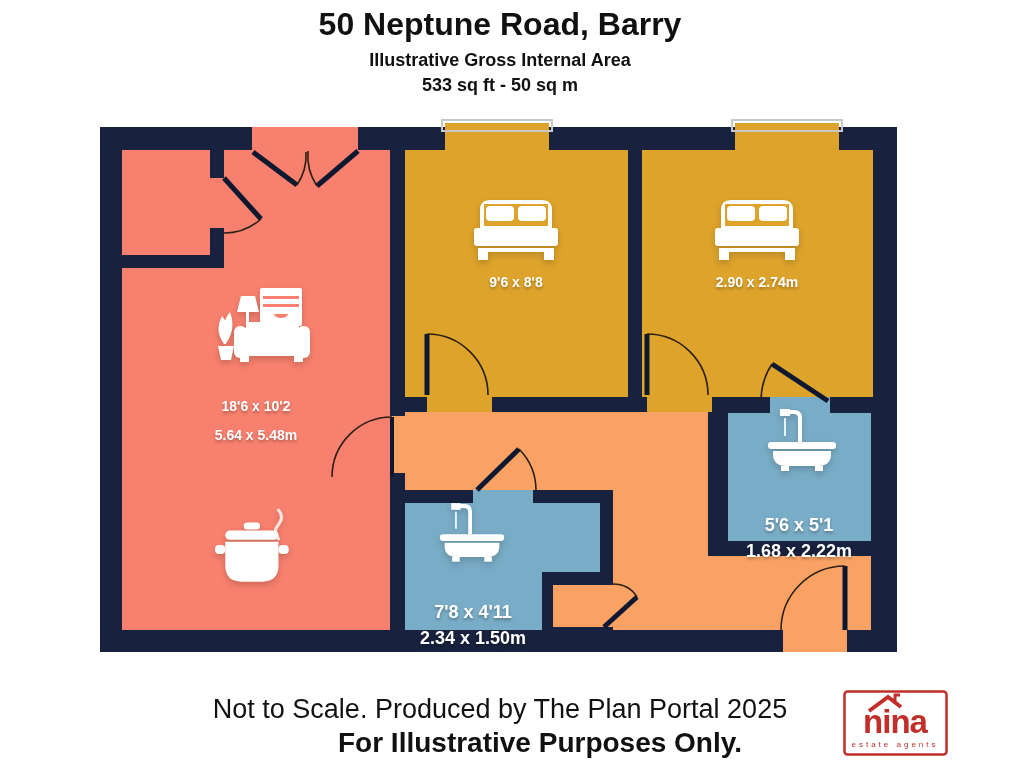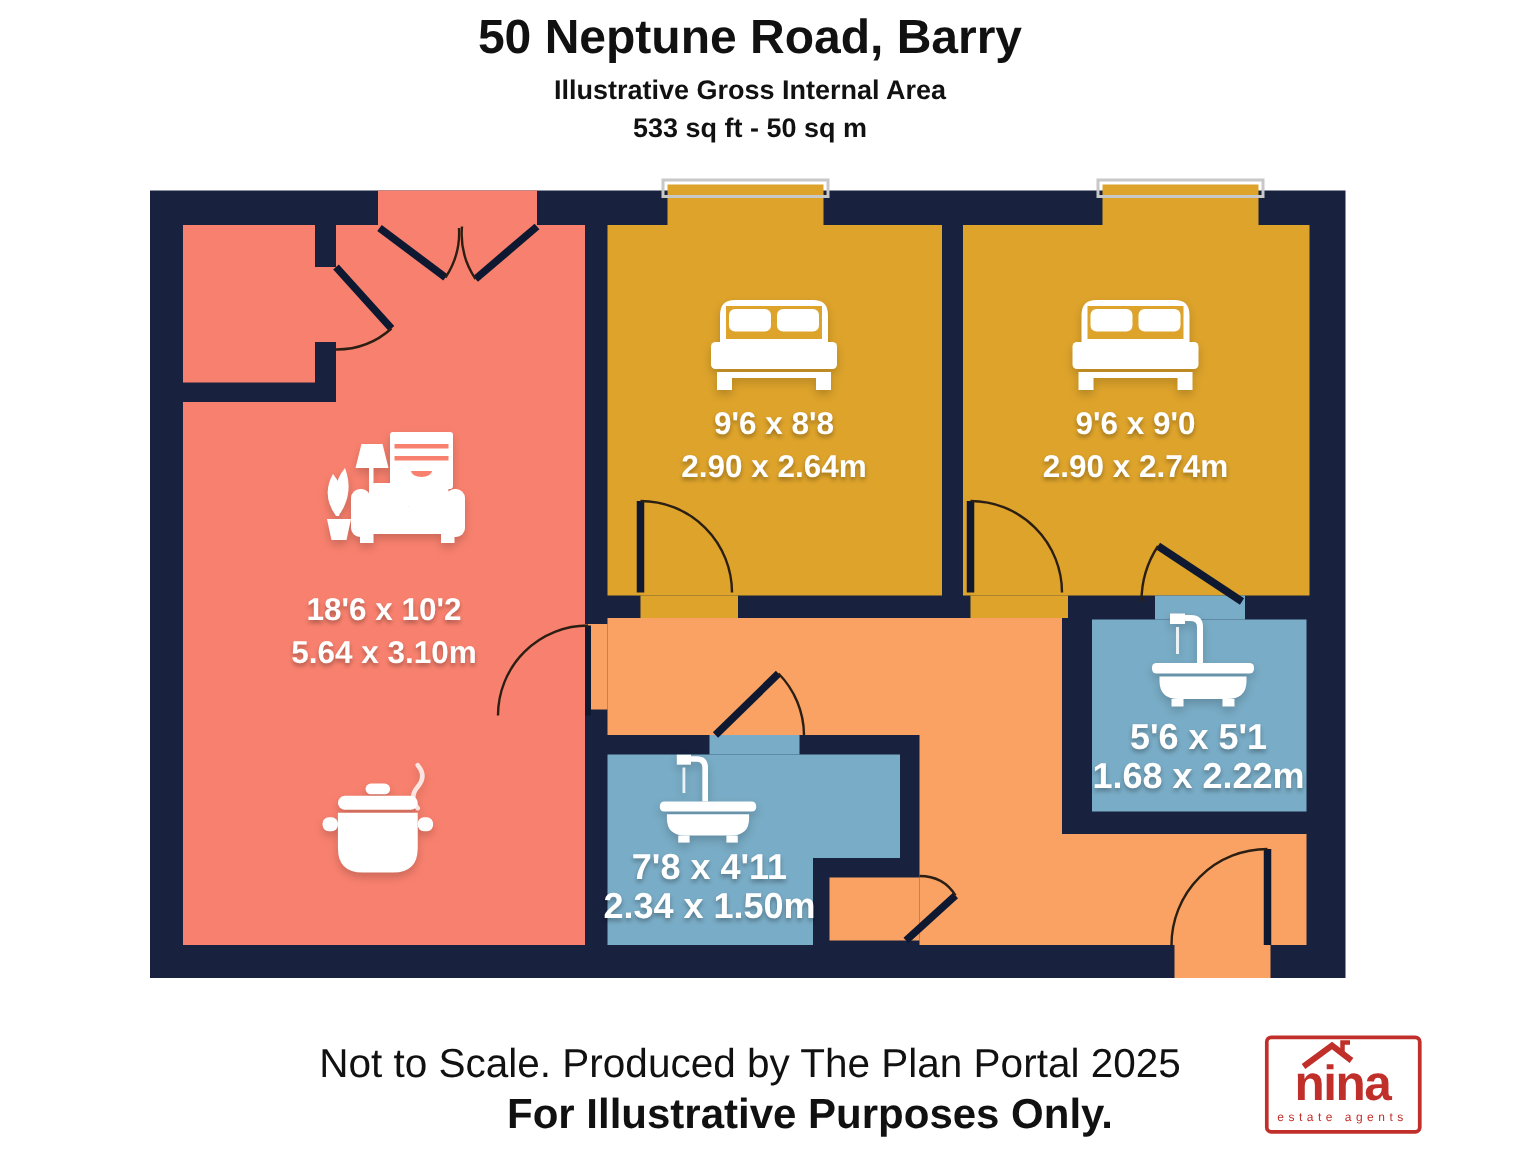--- a/index.html
+++ b/index.html
@@ -37,22 +37,22 @@
   .p-stub2{left:210px;top:228px;width:14px;height:30px;background:var(--wall);}
   .p-hwall{left:122px;top:255px;width:102px;height:13px;background:var(--wall);}
   
   .win-bridge1{left:445px;top:123px;width:104px;height:30px;background:var(--gold);}
   .win-frame1{left:441px;top:119px;width:108px;height:9px;border:2px solid var(--frame);}
   .win-bridge2{left:735px;top:123px;width:104px;height:30px;background:var(--gold);}
   .win-frame2{left:731px;top:119px;width:108px;height:9px;border:2px solid var(--frame);}
   
   .room-label{position:absolute;text-align:center;color:#fff;font-weight:bold;
               text-shadow:0 2px 3px rgba(0,0,0,.30);}
-  .lab-lg{font-size:21px;line-height:29px;}
-  .lab-sm{font-size:24px;line-height:26px;}
+  .lab-lg{font-size:14px;line-height:29px;}
+  .lab-sm{font-size:18px;line-height:26px;margin-top:33px;}
   .l-living{left:146px;top:392px;width:220px;}
   .l-bed1{left:406px;top:268px;width:220px;}
   .l-bed2{left:647px;top:268px;width:220px;}
   .l-bathR{left:714px;top:479px;width:170px;}
   .l-bathL{left:383px;top:566px;width:180px;}
   .room-label span{display:block;}
   
   .icon{position:absolute;filter:drop-shadow(0 3px 3px rgba(0,0,0,.18));}
   .i-sofa{left:210px;top:286px;width:104px;height:90px;}
   .i-pot{left:213px;top:508px;width:88px;height:82px;}
@@ -217,28 +217,26 @@
       <rect x="14" y="3" width="10" height="7" fill="#fff"></rect>
       <path d="M19,12 V30" stroke="#fff" stroke-width="2" opacity="0.85"></path>
       <rect x="2" y="36" width="68" height="7" rx="3" fill="#fff"></rect>
       <path d="M7,45 H65 V48 Q65,60 52,60 H20 Q7,60 7,48 Z" fill="#fff"></path>
       <rect x="15" y="60" width="8" height="5" fill="#fff"></rect>
       <rect x="49" y="60" width="8" height="5" fill="#fff"></rect>
     </svg>
 
     <div class="room-label lab-lg l-living">
       <span>18'6 x 10'2</span>
-      <span>5.64 x 3.10m</span>
+      <span>5.64 x 5.48m</span>
     </div>
     <div class="room-label lab-lg l-bed1">
       <span>9'6 x 8'8</span>
-      <span>2.90 x 2.64m</span>
     </div>
     <div class="room-label lab-lg l-bed2">
-      <span>9'6 x 9'0</span>
       <span>2.90 x 2.74m</span>
     </div>
     <div class="room-label lab-sm l-bathL">
       <span>7'8 x 4'11</span>
       <span>2.34 x 1.50m</span>
     </div>
     <div class="room-label lab-sm l-bathR">
       <span>5'6 x 5'1</span>
       <span>1.68 x 2.22m</span>
     </div>

